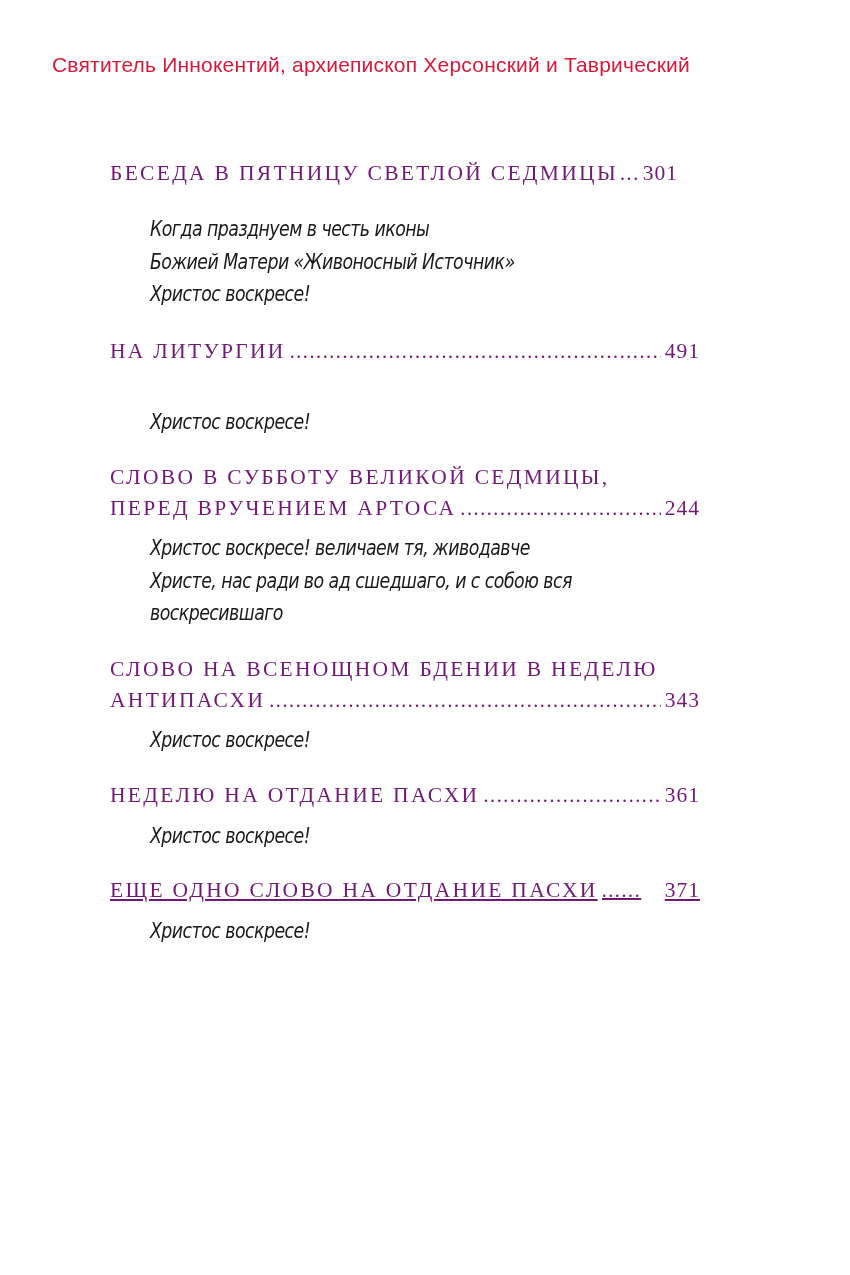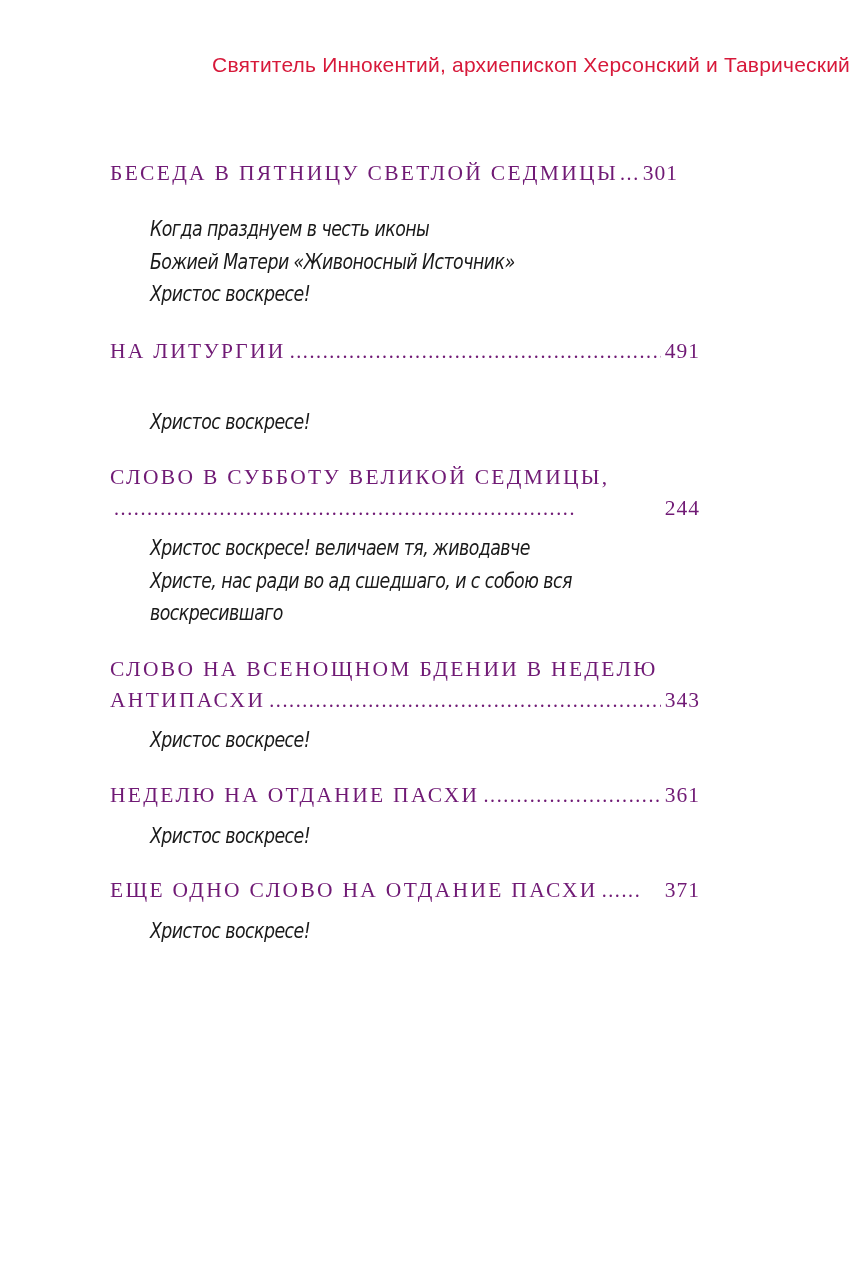--- a/index.html
+++ b/index.html
@@ -1,19 +1,19 @@
 <!DOCTYPE html>
 <html><head>
 <meta charset="utf-8">
 <style>
   html, body { margin: 0; padding: 0; background: #ffffff; }
   body { width: 850px; height: 1275px; position: relative; overflow: hidden; }
   .running-head {
     position: absolute; left: 0; right: 0; top: 53px;
-    text-align: right; 
+    text-align: left; padding-left: 52px;
     font-family: "Liberation Sans", sans-serif;
     font-size: 21px; color: #d7193a; letter-spacing: 0.2px;
   }
   .toc { position: absolute; left: 110px; top: 0; width: 590px; }
   .entry-title {
     position: absolute; left: 0; width: 590px;
     font-family: "Liberation Serif", serif; font-size: 21.5px;
     color: #701a75; letter-spacing: 2.3px; line-height: 31px;
     white-space: nowrap;
   }
@@ -61,20 +61,21 @@
   </div>
   <div class="quote" style="top:406px;">
     <div>Христос воскресе!</div>
   </div>
 
   <div class="entry-title" style="top:462px;">
     <div class="line">
         <span class="txt">СЛОВО В СУББОТУ ВЕЛИКОЙ СЕДМИЦЫ,</span>
       </div>
     <div class="line">
+      <span class="txt">ПЕРЕД ВРУЧЕНИЕМ АРТОСА</span>
       <span class="dots">......................................................................</span>
       <span class="pg">244</span>
     </div>
   </div>
   <div class="quote" style="top:532px;">
     <div>Христос воскресе! величаем тя, живодавче</div>
     <div>Христе, нас ради во ад сшедшаго, и с собою вся</div>
     <div>воскресившаго</div>
   </div>
 
@@ -96,21 +97,21 @@
     <div class="line">
       <span class="txt">НЕДЕЛЮ НА ОТДАНИЕ ПАСХИ</span>
       <span class="dots">......................................................................</span>
       <span class="pg">361</span>
     </div>
   </div>
   <div class="quote" style="top:820px;">
     <div>Христос воскресе!</div>
   </div>
 
-  <div class="entry-title" style="top:875px;">
+  <div class="entry-title" style="top:875px;text-decoration:underline;">
     <div class="line">
       <span class="txt">ЕЩЕ ОДНО СЛОВО НА ОТДАНИЕ ПАСХИ</span>
       <span class="dots">......</span>
       <span class="pg">371</span>
     </div>
   </div>
   <div class="quote" style="top:915px;">
     <div>Христос воскресе!</div>
   </div>
 

